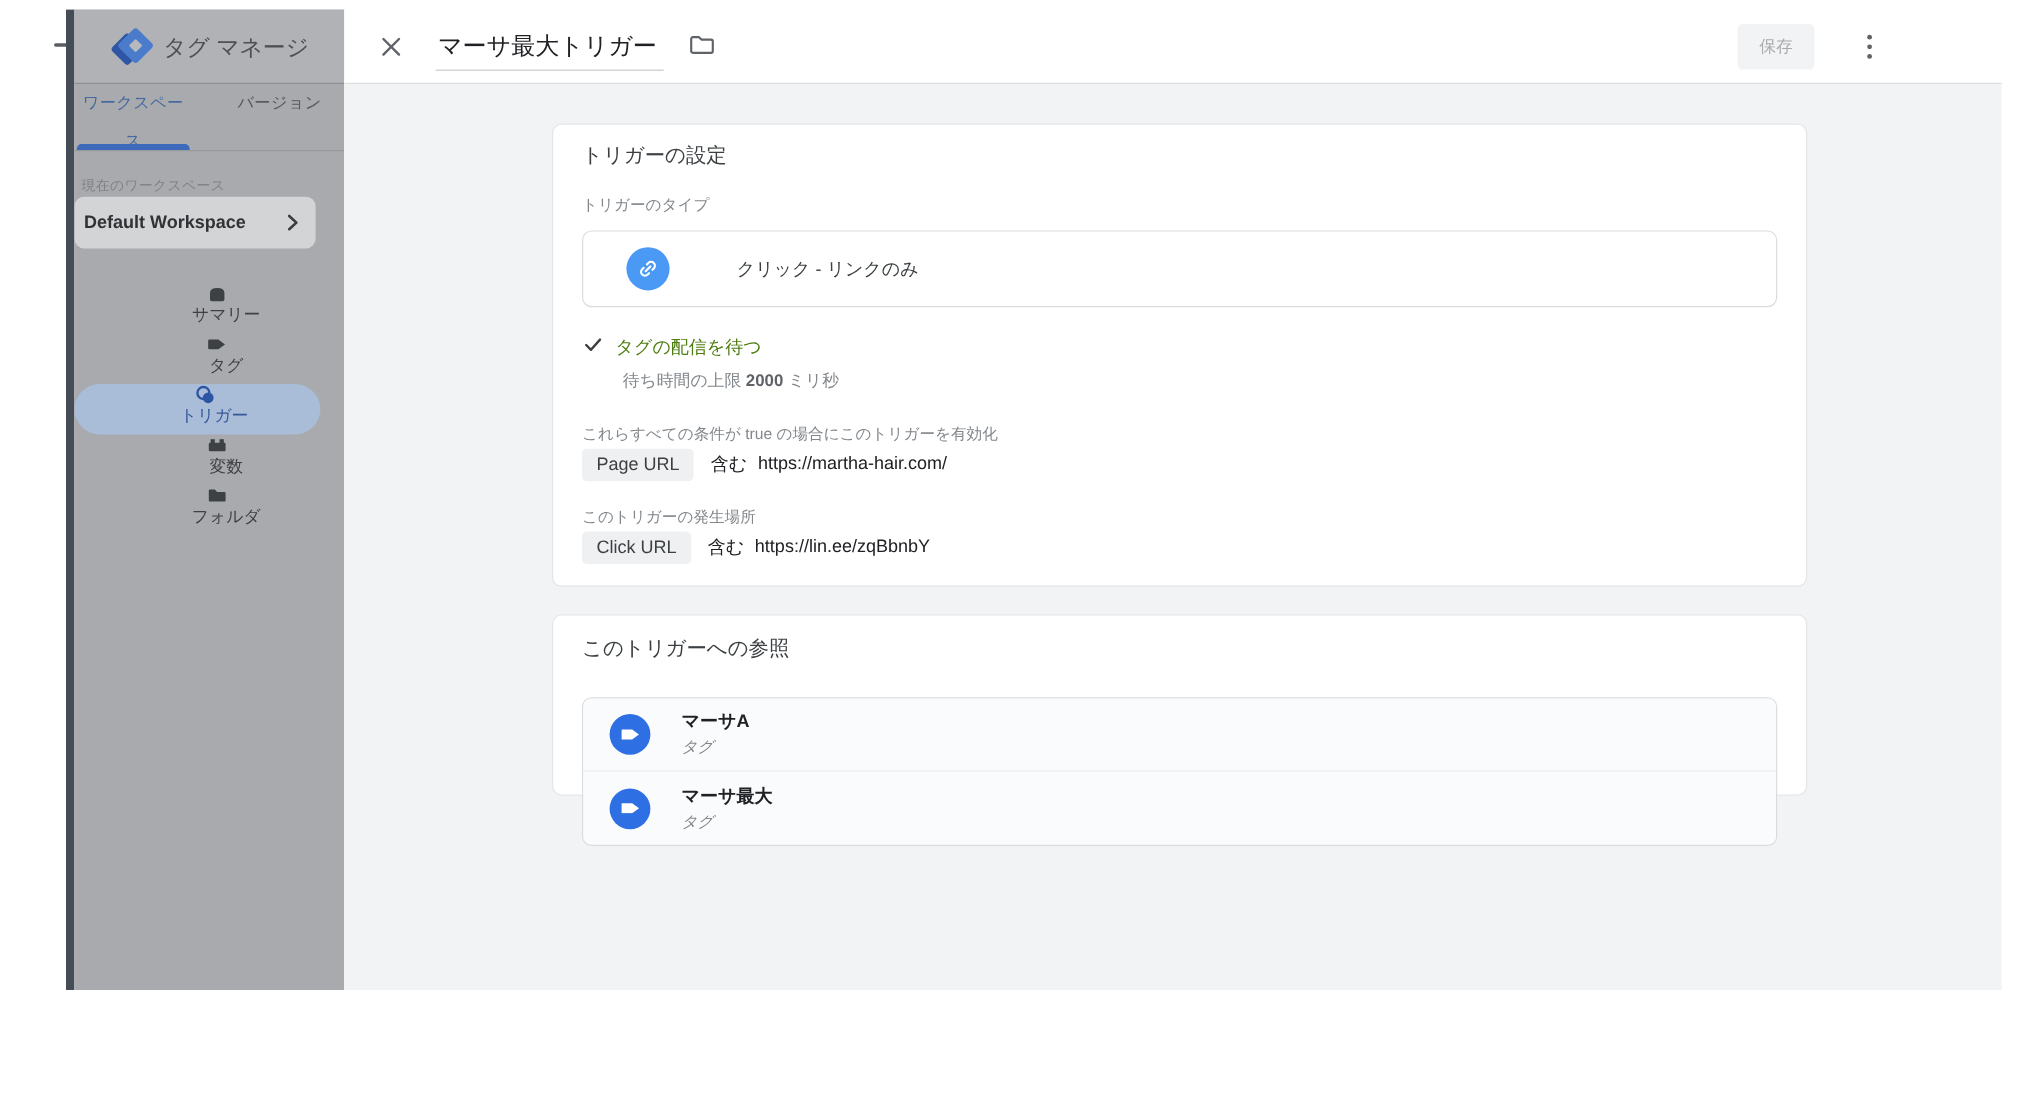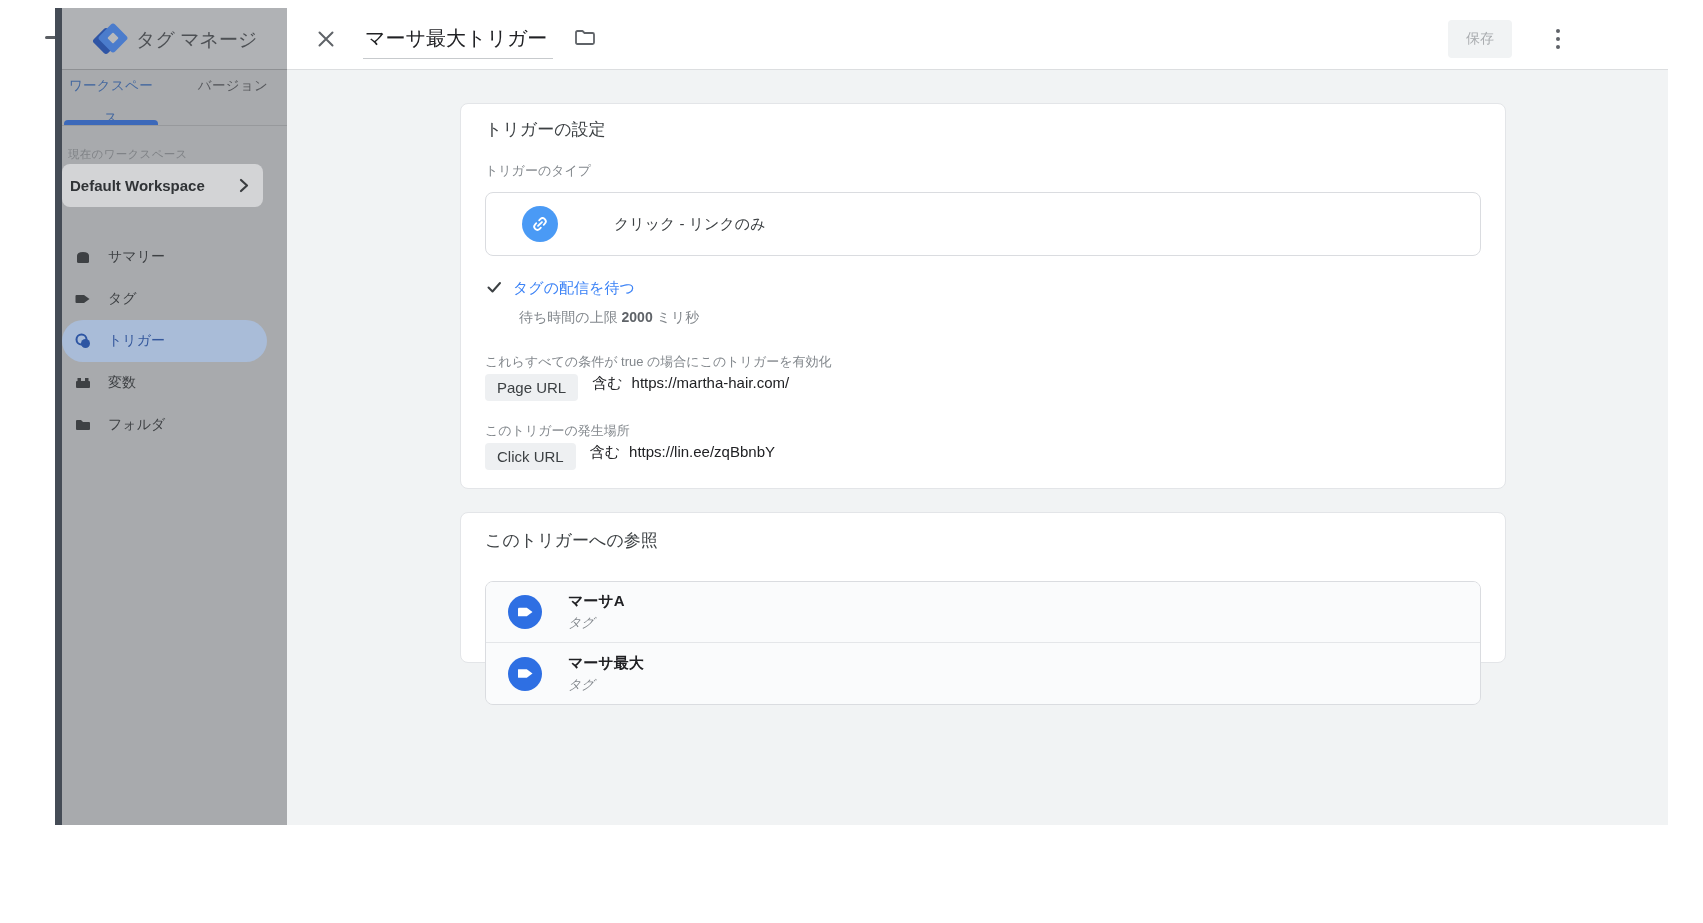--- a/index.html
+++ b/index.html
@@ -22,21 +22,21 @@
   .sb-tabs { position:absolute; left:0; top:62px; width:225px; height:56px; border-bottom:1px solid #97999c; }
   .sb-tab { position:absolute; top:0; height:56px; line-height:32px; font-size:13.5px; letter-spacing:.3px; text-align:center; cursor:default; }
   .sb-tab.active { left:0; width:98px; color:#44689f; }
   .sb-tab.inactive { left:133px; width:76px; color:#57595d; }
   .sb-tab-underline { position:absolute; left:2px; bottom:0; width:94px; height:5px; background:#3c69ba; border-radius:4px 4px 0 0; }
   .sb-current-label { position:absolute; left:6px; top:139px; font-size:11.5px; letter-spacing:.3px; color:#7f8286; }
   .sb-ws-row { position:absolute; left:0; top:156px; width:201px; height:43px; background:#d3d4d6; border-radius:8px; display:flex; align-items:center; }
   .sb-ws-name { margin-left:8px; font-size:15px; font-weight:bold; color:#303336; flex:1; }
   .sb-ws-chevron { margin-right:14px; display:flex; }
   .sb-menu { position:absolute; left:0; top:228px; width:225px; }
-  .sb-item { position:relative; height:42px; display:flex; align-items:center; padding-left:12px; }
+  .sb-item { position:relative; height:42px; display:flex; align-items:center; padding-left:12px;flex-direction:column; }
   .sb-item .sb-ic { width:18px; height:18px; display:flex; align-items:center; justify-content:center; }
   .sb-item .sb-label { margin-left:16px; font-size:14px; color:#3e4144; }
   .sb-item.selected { width:205px; border-radius:21px; background:#a9bcd8; }
   .sb-item.selected .sb-label { color:#35589c; }
 
   
   .main { position:absolute; left:287px; top:8px; width:1381px; height:817px; background:#fff; }
   .m-header { position:absolute; left:0; top:0; width:1381px; height:62px; background:#fff; border-bottom:1px solid #dcdee0; }
   .m-close { position:absolute; left:28px; top:20px; width:22px; height:22px; cursor:pointer; }
   .m-title { position:absolute; left:76px; top:15px; min-width:190px; padding:2px 2px 6px 2px; font-size:20px; color:#202124; border-bottom:1px solid #c7cacd; white-space:nowrap; }
@@ -50,25 +50,25 @@
   .card-1 { top:33px; height:386px; }
   .card-2 { top:442px; height:151px; }
   .card-title { position:absolute; left:24px; font-size:17px; color:#3c4043; }
   .field-label { position:absolute; left:24px; font-size:13px; color:#82878c; }
 
   .type-box { position:absolute; left:24px; top:88px; width:996px; height:64px; border:1px solid #dadce0; border-radius:8px; display:flex; align-items:center; background:#fff; }
   .type-circle { margin-left:36px; width:36px; height:36px; border-radius:50%; background:#4a9af5; display:flex; align-items:center; justify-content:center; }
   .type-circle .rot { transform:rotate(-45deg); display:flex; }
   .type-value { margin-left:56px; font-size:15px; color:#3c4043; }
 
-  .check-row { position:absolute; left:24px; top:174px; display:flex; align-items:center; gap:10px; font-size:15px; color:#3b82f6; }
+  .check-row { position:absolute; left:24px; top:174px; display:flex; align-items:center; gap:10px; font-size:15px; color:#4d7c0f; }
   .wait-line { position:absolute; left:58px; top:205px; font-size:14px; color:#82878c; }
   .wait-line b { color:#5f6368; font-weight:bold; }
 
-  .cond-row { position:absolute; left:24px; display:flex; align-items:flex-start; gap:14px; }
+  .cond-row { position:absolute; left:24px; display:flex; align-items:center; gap:14px; }
   .chip { background:#eef0f2; border-radius:4px; padding:5px 12px; font-size:15px; color:#3c4043; }
   .cond-text { font-size:15px; color:#202124; display:flex; gap:9px; }
 
   .ref-list { position:absolute; left:24px; top:68px; width:996px; border:1px solid #dadce0; border-radius:8px; overflow:hidden; }
   .ref-row { height:61px; background:#fafbfc; display:flex; align-items:center; padding-left:22px; border-bottom:1px solid #e4e6e9; cursor:pointer; }
   .ref-row:last-child { border-bottom:none; }
   .ref-circle { width:34px; height:34px; border-radius:50%; background:#2e6fe3; display:flex; align-items:center; justify-content:center; }
   .tag-glyph { width:15px; height:11px; background:#fff; clip-path:polygon(0 12%, 62% 12%, 100% 50%, 62% 88%, 0 88%); border-radius:2px; }
   .ref-text { margin-left:26px; display:flex; flex-direction:column; }
   .ref-name { font-size:15px; font-weight:bold; color:#202124; }

